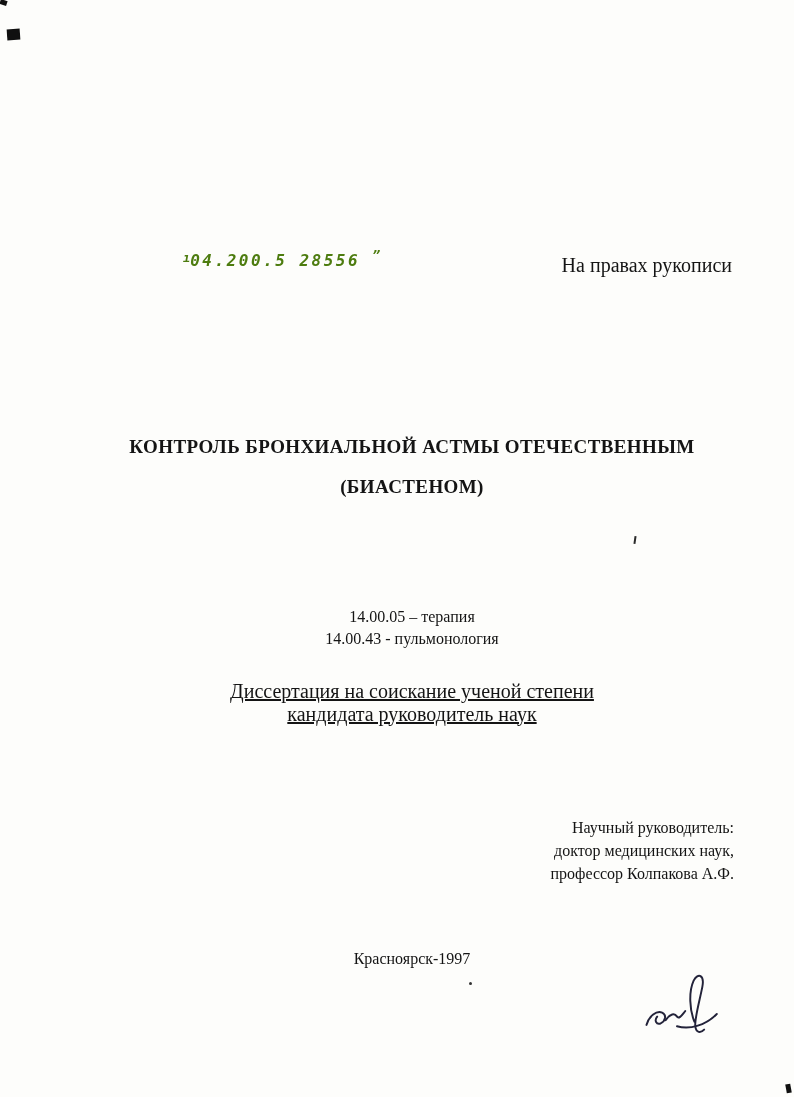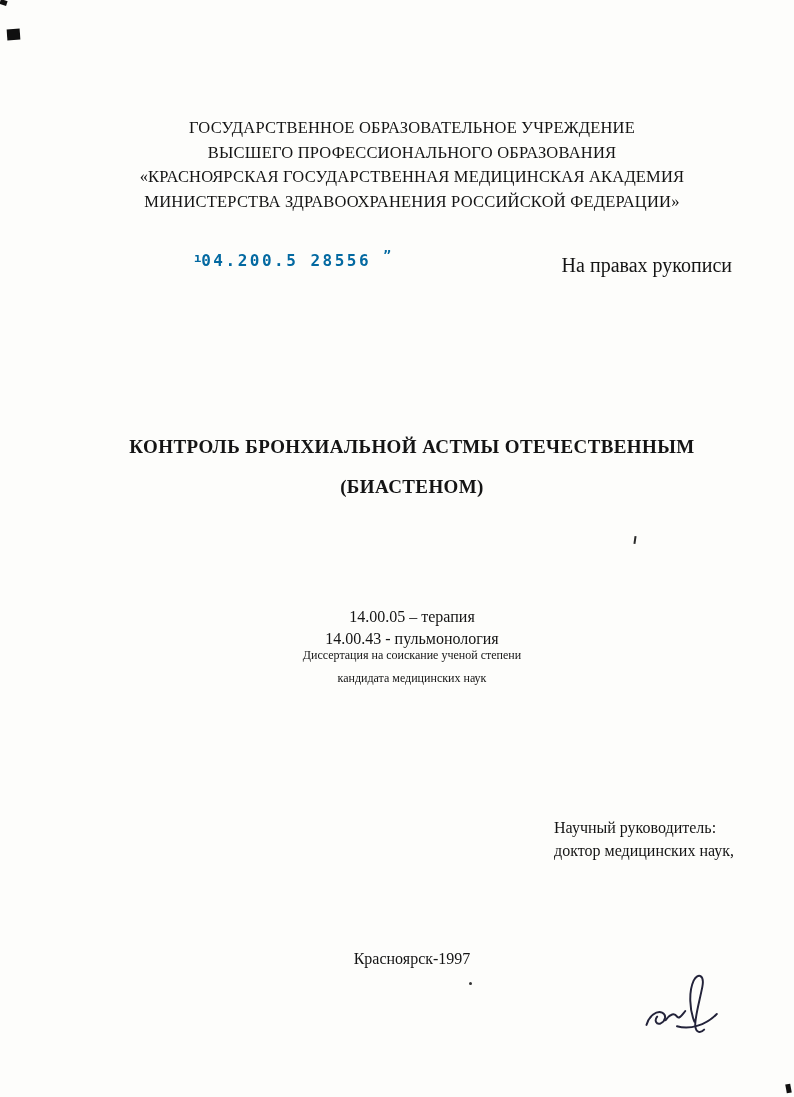--- a/index.html
+++ b/index.html
@@ -24,27 +24,28 @@
     text-align: center;
   }
   .institution {
     top: 116px;
     font-size: 16.5px;
     line-height: 24.5px;
     letter-spacing: 0.2px;
   }
   .stamp {
     position: absolute;
-    left: 194px;
+    left: 183px;
     top: 248px;
     font-family: "DejaVu Sans Mono", monospace;
     font-weight: 700;
     font-size: 16px;
     letter-spacing: 2.5px;
-    color: #0369a1;
+    color: #4d7c0f;
+    font-style: italic;
   }
   .stamp .tick-lead {
     font-size: 12px;
     vertical-align: 4px;
     letter-spacing: 0;
   }
   .stamp .tick-trail {
     font-size: 13px;
     vertical-align: 6px;
     letter-spacing: 0;
@@ -65,29 +66,30 @@
     font-weight: 700;
     line-height: 40px;
     letter-spacing: 0.4px;
   }
   .specialties {
     top: 606px;
     font-size: 16px;
     line-height: 21.5px;
   }
   .thesis-type {
-    top: 644px;
-    font-size: 12px;
+    top: 680px;
+    font-size: 20px;
     line-height: 22.5px;
+    text-decoration: underline;
   }
   .supervisor {
     position: absolute;
     right: 60px;
     top: 816px;
-    text-align: left;
+    text-align: right;
     font-size: 16px;
     line-height: 23px;
   }
   .city-year {
     top: 950px;
     font-size: 16px;
   }
   .signature {
     position: absolute;
     left: 636px;
@@ -127,50 +129,45 @@
 <body>
 
 <div class="page">
 
   <div class="artifact artifact-corner-tl"></div>
   <div class="artifact artifact-square-tl"></div>
   <div class="artifact artifact-tick-mid"></div>
   <div class="artifact artifact-dot-city"></div>
   <div class="artifact artifact-corner-br"></div>
 
-  <div class="centered institution">
-    <div>ГОСУДАРСТВЕННОЕ ОБРАЗОВАТЕЛЬНОЕ УЧРЕЖДЕНИЕ</div>
-    <div>ВЫСШЕГО ПРОФЕССИОНАЛЬНОГО ОБРАЗОВАНИЯ</div>
-    <div>«КРАСНОЯРСКАЯ ГОСУДАРСТВЕННАЯ МЕДИЦИНСКАЯ АКАДЕМИЯ</div>
-    <div>МИНИСТЕРСТВА ЗДРАВООХРАНЕНИЯ РОССИЙСКОЙ ФЕДЕРАЦИИ»</div>
-  </div>
 
   <div class="stamp"><span class="tick-lead">ı</span><span>04.200.5 28556</span> <span class="tick-trail">ˮ</span></div>
 
   <div class="manuscript-note">На правах рукописи</div>
 
 
   <div class="centered title-block">
     <div>КОНТРОЛЬ БРОНХИАЛЬНОЙ АСТМЫ ОТЕЧЕСТВЕННЫМ</div>
     <div>(БИАСТЕНОМ)</div>
   </div>
 
   <div class="centered specialties">
     <div>14.00.05 – терапия</div>
     <div>14.00.43 - пульмонология</div>
   </div>
 
   <div class="centered thesis-type">
     <div>Диссертация на соискание ученой степени</div>
-    <div>кандидата медицинских наук</div>
+    <div>кандидата руководитель наук</div>
   </div>
 
   <div class="supervisor">
     <div>Научный руководитель:</div>
     <div>доктор медицинских наук,</div>
+    <div>профессор Колпакова А.Ф.</div>
   </div>
 
   <div class="centered city-year">Красноярск-1997</div>
 
   <svg class="signature" viewBox="0 0 100 90">
     <g fill="none" stroke="#23233a" stroke-width="2.2" stroke-linecap="round" stroke-linejoin="round">
       <path d="M8,62 C12,52 21,47 27,50 C32,53 30,60 24,62 C19,63 17,58 21,54"></path>
       <path d="M30,59 C36,52 41,52 43,56 C45,60 49,55 53,51"></path>
       <path d="M62,64 C58,50 59,30 66,18 C72,9 79,13 75,26 C71,39 65,54 63,65 C61,75 66,79 72,74"></path>
       <path d="M42,67 C56,73 75,69 88,58"></path>

